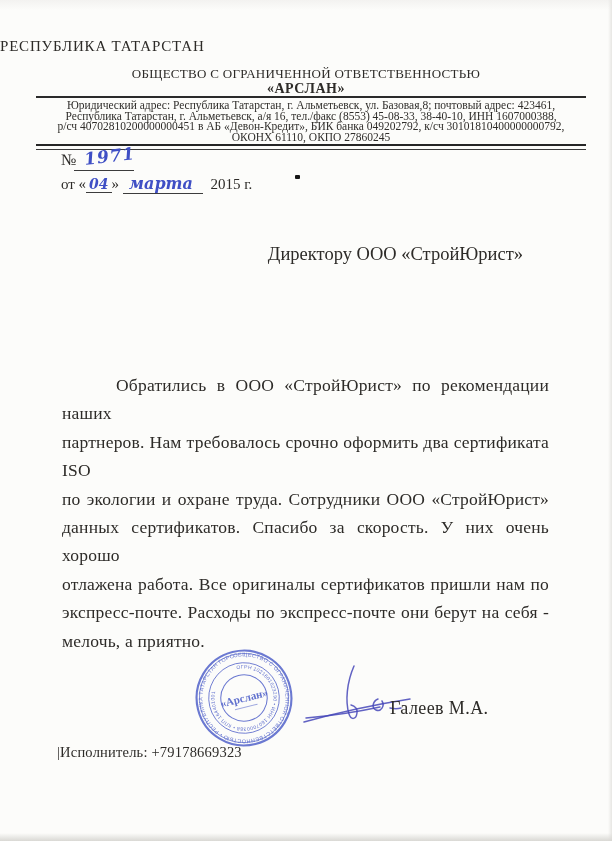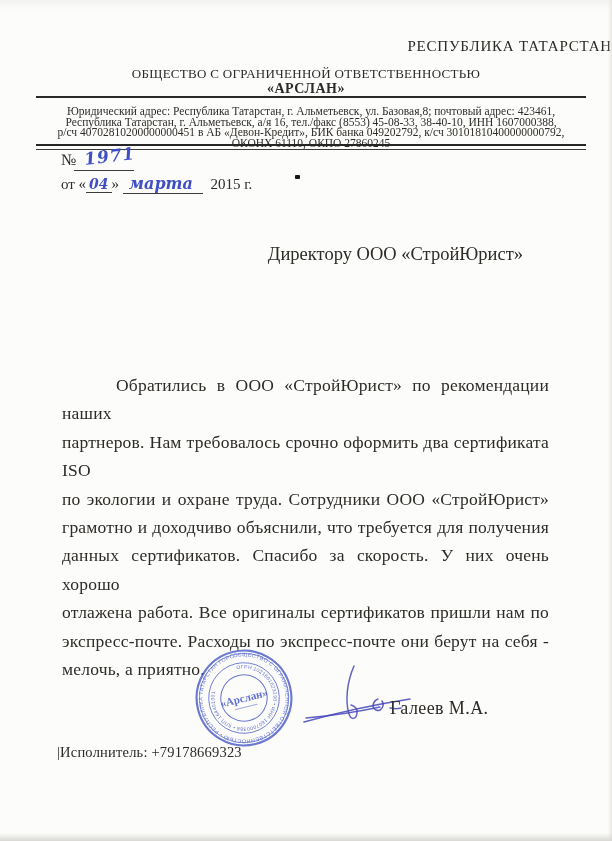--- a/index.html
+++ b/index.html
@@ -4,25 +4,25 @@
 <style>
   html,body{margin:0;padding:0;background:#fff;}
   .page{
     position:relative;width:612px;height:841px;overflow:hidden;
     background:#fcfcfa;
     font-family:"Liberation Serif", serif;
     color:#2d2b28;
   }
   .abs{position:absolute;}
   
-  .hdr-region{top:38px;left:0;right:0;text-align:right;font-size:15px;letter-spacing:.8px;}
+  .hdr-region{top:38px;left:0;right:0;text-align:left;font-size:15px;letter-spacing:.8px;}
   .hdr-orgtype{top:66px;left:0;right:0;text-align:center;font-size:13px;letter-spacing:.3px;}
   .hdr-orgname{top:81px;left:0;right:0;text-align:center;font-size:14px;font-weight:bold;letter-spacing:.5px;}
   .rule-top{left:36px;right:26px;top:96px;height:2px;background:#2a2a2a;}
-  .hdr-address{top:100px;left:40px;right:30px;text-align:center;font-size:11.5px;line-height:10.6px;color:#2f2d2a;margin-top:6px;}
+  .hdr-address{top:100px;left:40px;right:30px;text-align:center;font-size:11.5px;line-height:10.6px;color:#2f2d2a;}
   .rule-bot-thick{left:36px;right:26px;top:144px;height:2.4px;background:#262626;}
   .rule-bot-thin{left:36px;right:26px;top:149px;height:1.2px;background:#3a3a3a;}
   
   .ref-label{left:61px;top:151px;font-size:16px;}
   .hand{color:#3f4fc5;font-style:italic;font-family:"DejaVu Serif", serif;}
   .ref-number{left:84px;top:146px;font-size:17px;font-weight:bold;transform:rotate(-7deg);letter-spacing:1px;}
   .ref-underline{left:74px;top:170px;width:60px;height:1.2px;background:#3c3c3c;}
   .ref-date{left:61px;top:174px;font-size:15px;white-space:nowrap;}
   .ref-date .day{border-bottom:1.2px solid #3c3c3c;padding:0 3px;font-size:14px;font-weight:bold;}
   .ref-date .month{border-bottom:1.2px solid #3c3c3c;padding:0 10px 0 6px;font-size:16px;font-weight:bold;}
@@ -75,21 +75,20 @@
 
   <div class="abs addressee">
     <div>Директору ООО «СтройЮрист»</div>
   </div>
 
 
   <div class="abs body-text">
     <div class="bline first">Обратились в ООО «СтройЮрист» по рекомендации наших</div>
     <div class="bline">партнеров. Нам требовалось срочно оформить два сертификата ISO</div>
     <div class="bline">по экологии и охране труда. Сотрудники ООО «СтройЮрист»</div>
-    <div class="bline">грамотно и доходчиво объяснили, что требуется для получения</div>
     <div class="bline">данных сертификатов. Спасибо за скорость. У них очень хорошо</div>
     <div class="bline">отлажена работа. Все оригиналы сертификатов пришли нам по</div>
     <div class="bline">экспресс-почте. Расходы по экспресс-почте они берут на себя -</div>
     <div class="bline last">мелочь, а приятно.</div>
   </div>
 
 
   <svg class="abs stamp" viewBox="0 0 120 120">
     <defs>
       <path id="ringOuterPath" d="M60,17 a43,43 0 1,1 -0.01,0"></path>

